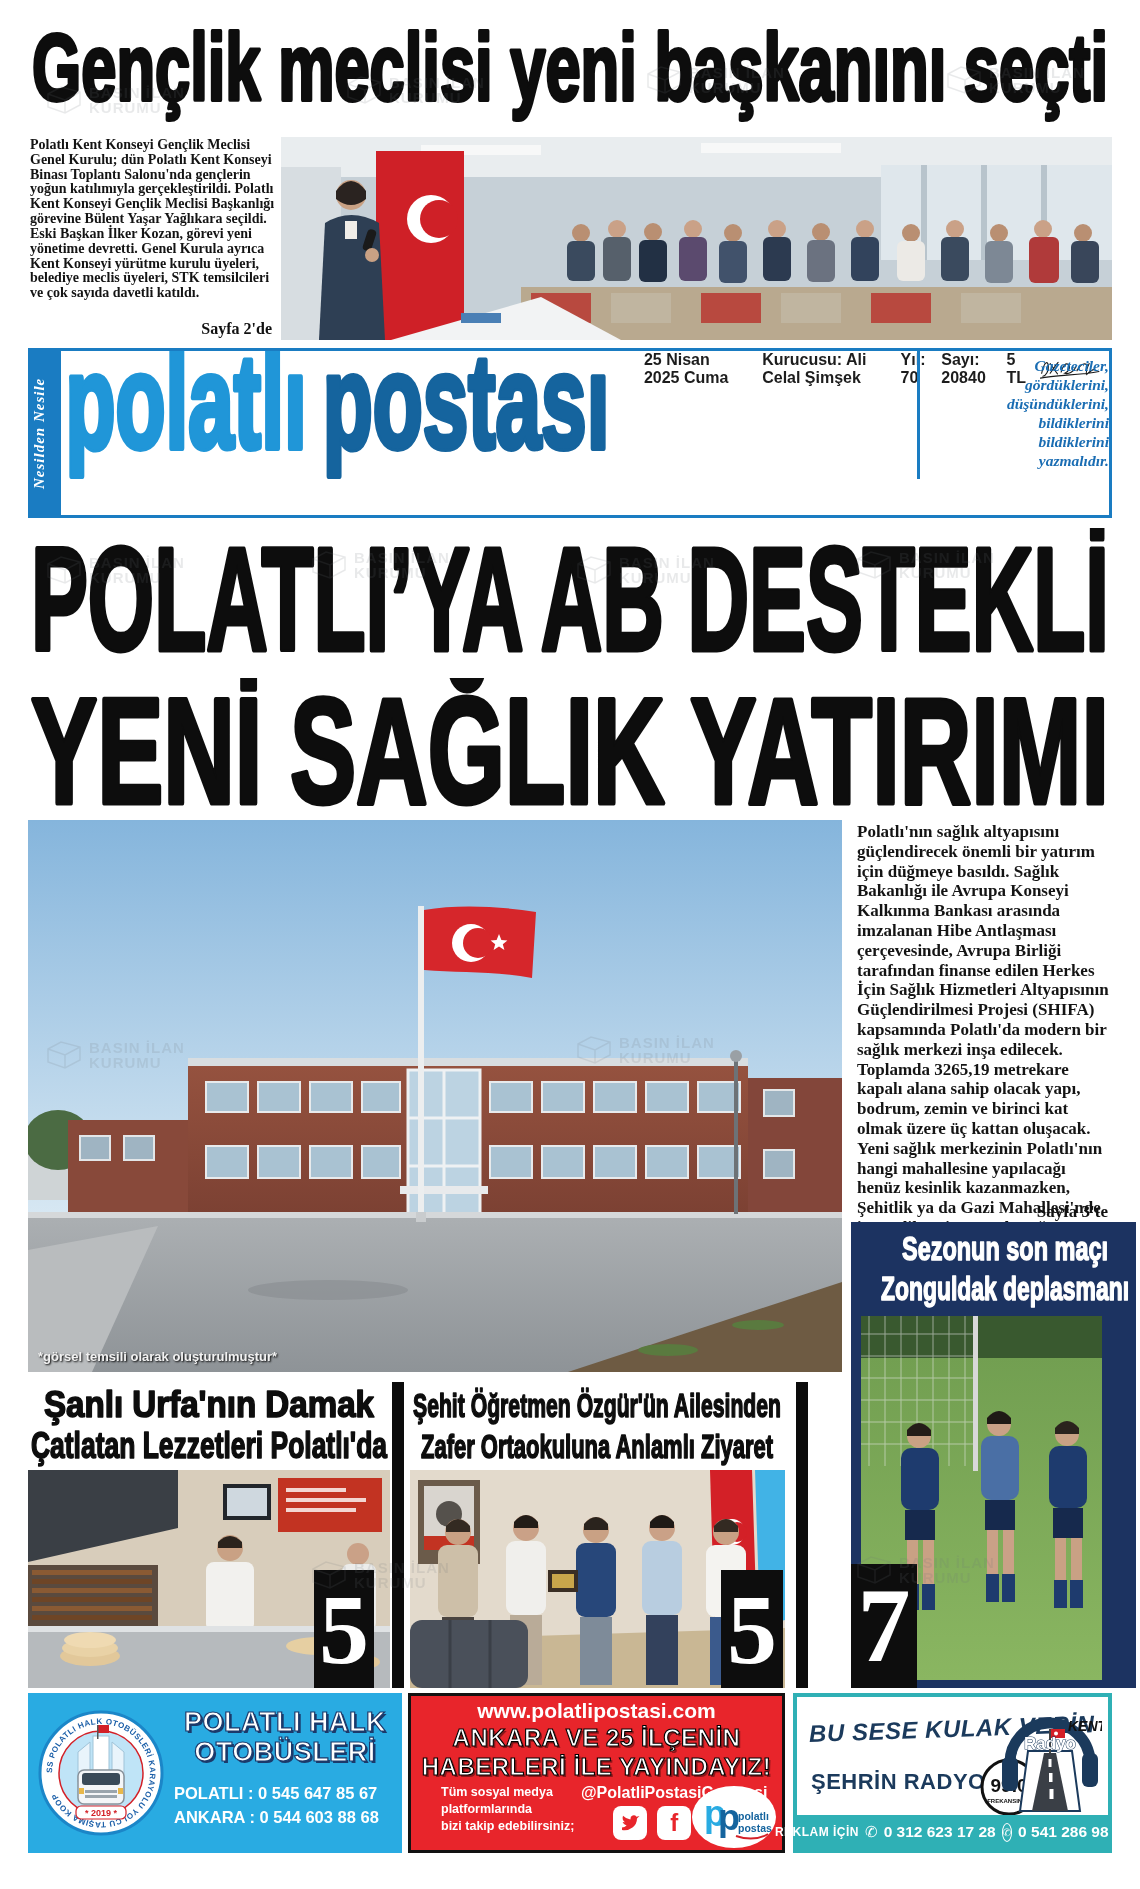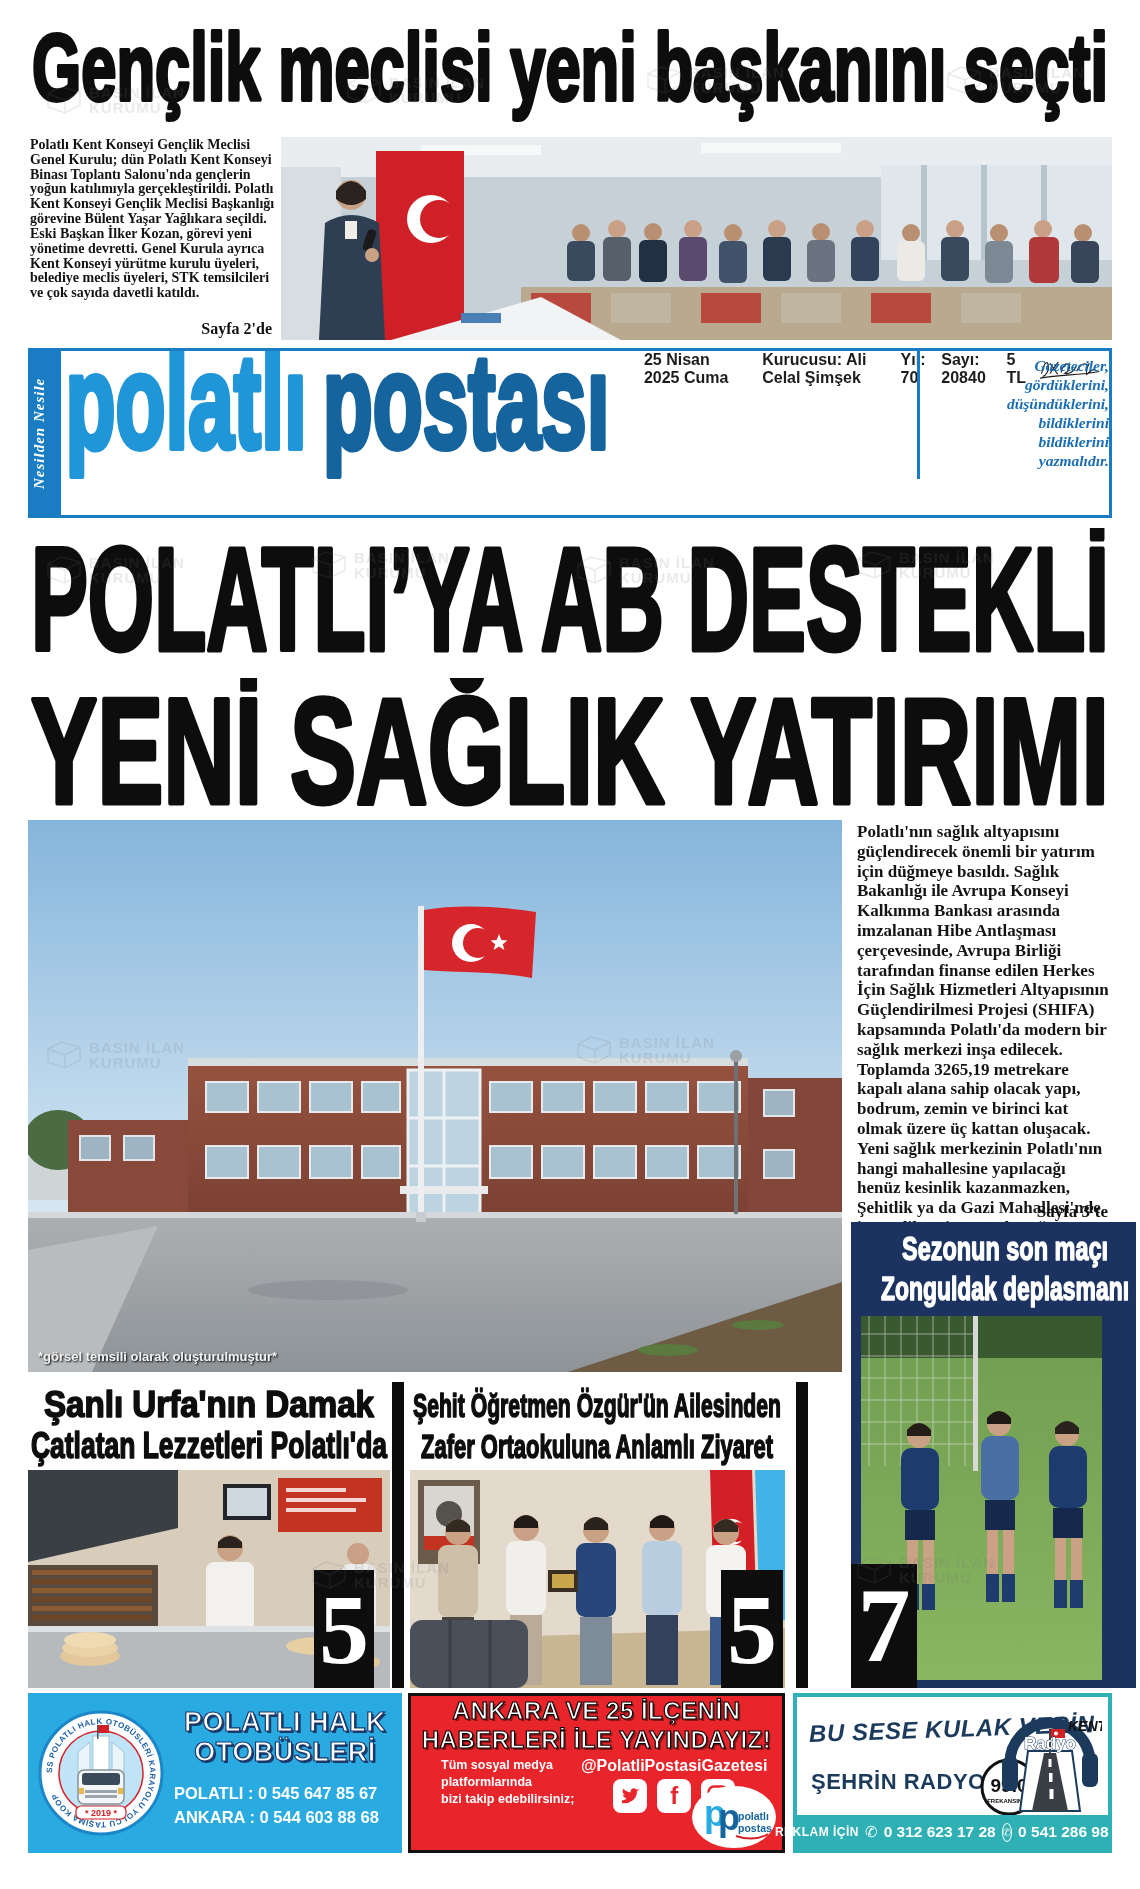--- a/index.html
+++ b/index.html
@@ -537,20 +537,21 @@
     <div class="abs" style="left:146px;top:14px;width:222px">
       <div class="bus-title">POLATLI HALK</div>
       <div class="bus-title">OTOBÜSLERİ</div>
       <div style="height:14px"></div>
       <div class="bus-phone">POLATLI : 0 545 647 85 67</div>
       <div class="bus-phone">ANKARA : 0 544 603 88 68</div>
     </div>
   </div>
 
   <div class="ad-paper abs" style="left:408px;top:1693px;width:377px;height:160px">
+    <div class="paper-web">www.polatlipostasi.com</div>
     <div class="paper-line">ANKARA VE 25 İLÇENİN</div>
     <div class="paper-line">HABERLERİ İLE YAYINDAYIZ!</div>
     <div style="display:flex;margin-top:3px">
       <div class="paper-note" style="padding-left:10px;width:140px">
         <span>Tüm sosyal medya</span><br>
         <span>platformlarında</span><br>
         <span>bizi takip edebilirsiniz;</span>
       </div>
       <div style="display:flex;flex-direction:column;align-items:center;gap:4px">
         <div class="paper-handle">@PolatliPostasiGazetesi</div>

